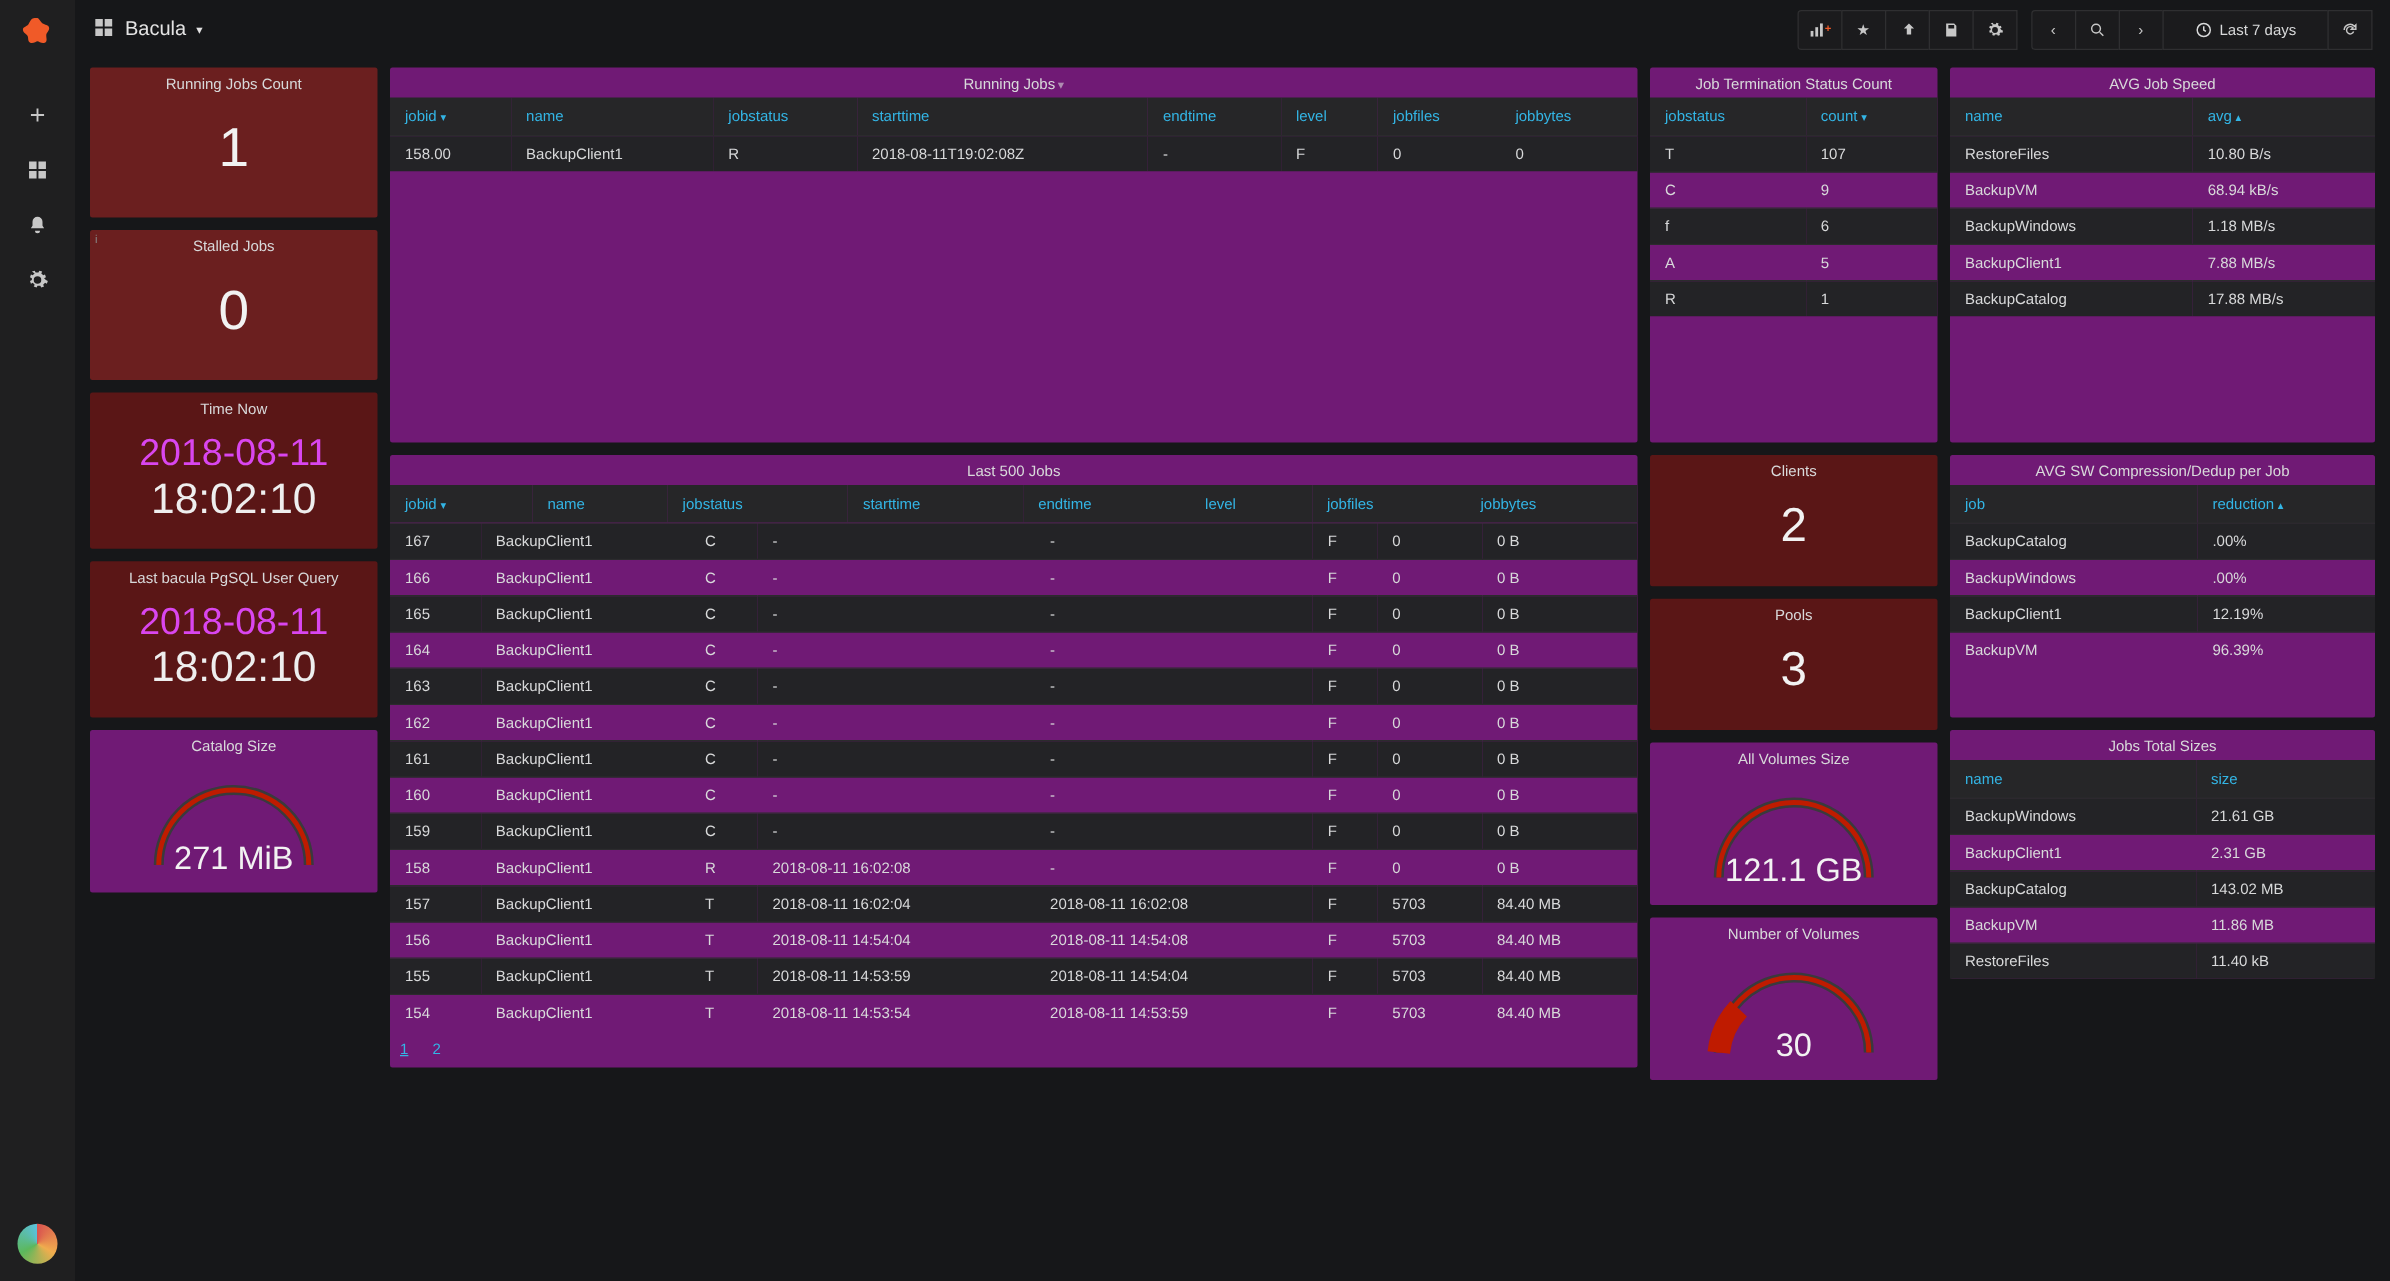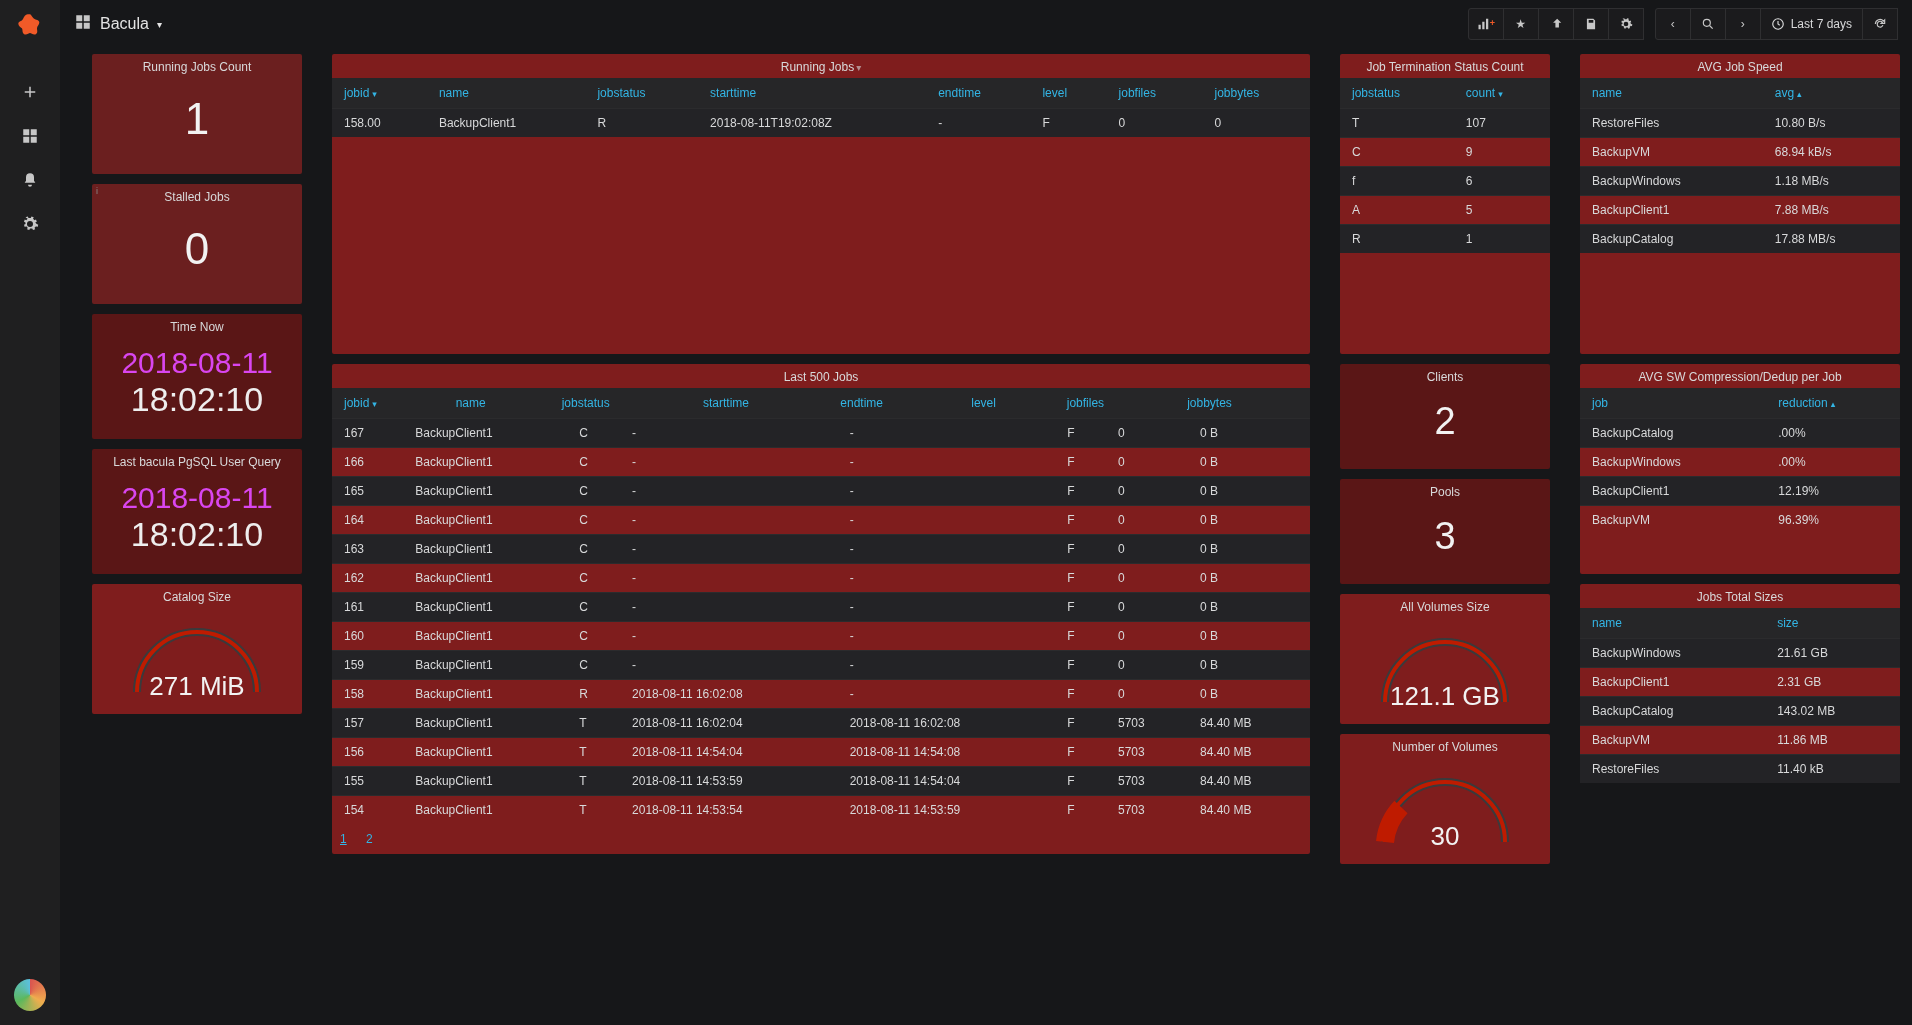--- a/index.html
+++ b/index.html
@@ -32,33 +32,33 @@
   align-items:center;
   padding: 0 14px;
   gap: 10px;
 }
 .topbar .dash-picker { display:flex; align-items:center; gap:8px; font-size:16px; color:#e3e3e3; cursor:pointer; }
 .topbar .dash-picker .grid-icon svg { fill:#c7c7c7; }
 .topbar .toolbar { margin-left:auto; display:flex; align-items:center; gap:0; }
 .tb-btn { width:36px; height:32px; display:flex; align-items:center; justify-content:center; background:#1b1b1d; border:1px solid #2f2f31; cursor:pointer; color:#c7c7c7; margin-left:-1px; }
 .tb-btn.first { border-top-left-radius:3px; border-bottom-left-radius:3px; }
 .tb-btn.accent { background:#1b1b1d; }
-.tb-range { height:32px; display:flex; align-items:center; padding:0 10px; background:#1b1b1d; border:1px solid #2f2f31; cursor:pointer; gap:6px; margin-left:-1px; }
+.tb-range { height:32px; display:flex; align-items:center; padding:0 25px; background:#1b1b1d; border:1px solid #2f2f31; cursor:pointer; gap:6px; margin-left:-1px; }
 .tb-spacer { width: 12px; }
 .dash {
   flex:1;
   padding: 6px 12px;
   display: grid;
   grid-template-columns: 230px 1fr 230px 340px;
   grid-template-rows: auto auto;
   gap: 10px;
 }
-.col { display:flex; flex-direction:column; gap:10px;margin-left:20px; }
+.col { display:flex; flex-direction:column; gap:10px; }
 .panel {
-  background: #7f1d1d;
+  background: #701a75;
   border-radius: 2px;
   position: relative;
 }
 .panel-title {
   text-align:center;
   font-size:12px;
   color:#d8d9da;
   padding: 6px 0 4px;
   font-weight: 400;
 }

